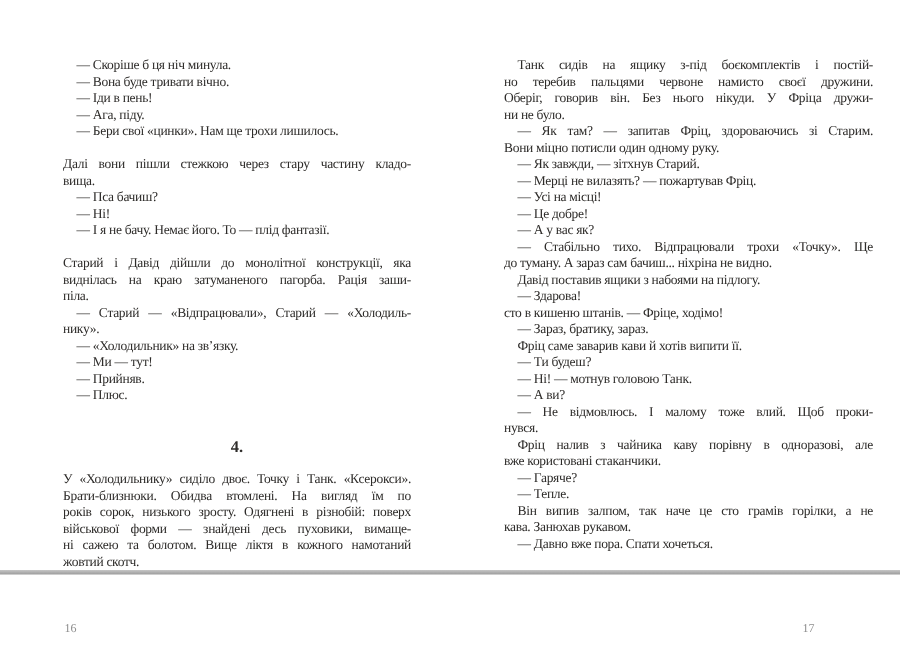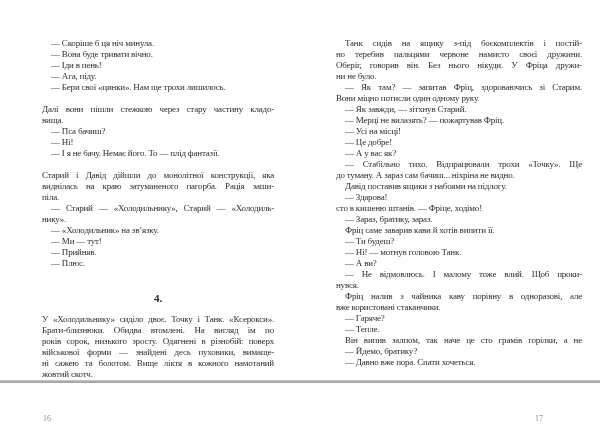--- a/index.html
+++ b/index.html
@@ -54,21 +54,21 @@
       <div class="bline gap"></div>
       <div class="bline fill">Далі вони пішли стежкою через стару частину кладо-</div>
       <div class="bline">вища.</div>
       <div class="bline ind">— Пса бачиш?</div>
       <div class="bline ind">— Ні!</div>
       <div class="bline ind">— І я не бачу. Немає його. То — плід фантазії.</div>
       <div class="bline gap"></div>
       <div class="bline fill">Старий і Давід дійшли до монолітної конструкції, яка</div>
       <div class="bline fill">виднілась на краю затуманеного пагорба. Рація заши-</div>
       <div class="bline">піла.</div>
-      <div class="bline ind fill">— Старий — «Холодильнику», Старий — «Холодиль-</div>
+      <div class="bline ind fill">— Старий — «Відпрацювали», Старий — «Холодиль-</div>
       <div class="bline">нику».</div>
       <div class="bline ind">— «Холодильник» на зв’язку.</div>
       <div class="bline ind">— Ми — тут!</div>
       <div class="bline ind">— Прийняв.</div>
       <div class="bline ind">— Плюс.</div>
       <div class="chapter-heading">4.</div>
       <div class="bline fill">У «Холодильнику» сиділо двоє. Точку і Танк. «Ксерокси».</div>
       <div class="bline fill">Брати-близнюки. Обидва втомлені. На вигляд їм по</div>
       <div class="bline fill">років сорок, низького зросту. Одягнені в різнобій: поверх</div>
       <div class="bline fill">військової форми — знайдені десь пуховики, вимаще-</div>
@@ -97,19 +97,19 @@
       <div class="bline ind">— Ти будеш?</div>
       <div class="bline ind">— Ні! — мотнув головою Танк.</div>
       <div class="bline ind">— А ви?</div>
       <div class="bline ind fill">— Не відмовлюсь. І малому тоже влий. Щоб проки-</div>
       <div class="bline">нувся.</div>
       <div class="bline ind fill">Фріц налив з чайника каву порівну в одноразові, але</div>
       <div class="bline">вже користовані стаканчики.</div>
       <div class="bline ind">— Гаряче?</div>
       <div class="bline ind">— Тепле.</div>
       <div class="bline ind fill">Він випив залпом, так наче це сто грамів горілки, а не</div>
-      <div class="bline ind">— Йдемо, братику?</div>
+      <div class="bline">кава. Занюхав рукавом.</div>
       <div class="bline ind">— Давно вже пора. Спати хочеться.</div>
     </div>
   <div id="pn-left" class="pagenum">16</div>
   <div id="pn-right" class="pagenum">17</div>
   <div id="bottom-bar"></div>
 </div>
 
 </body></html>

